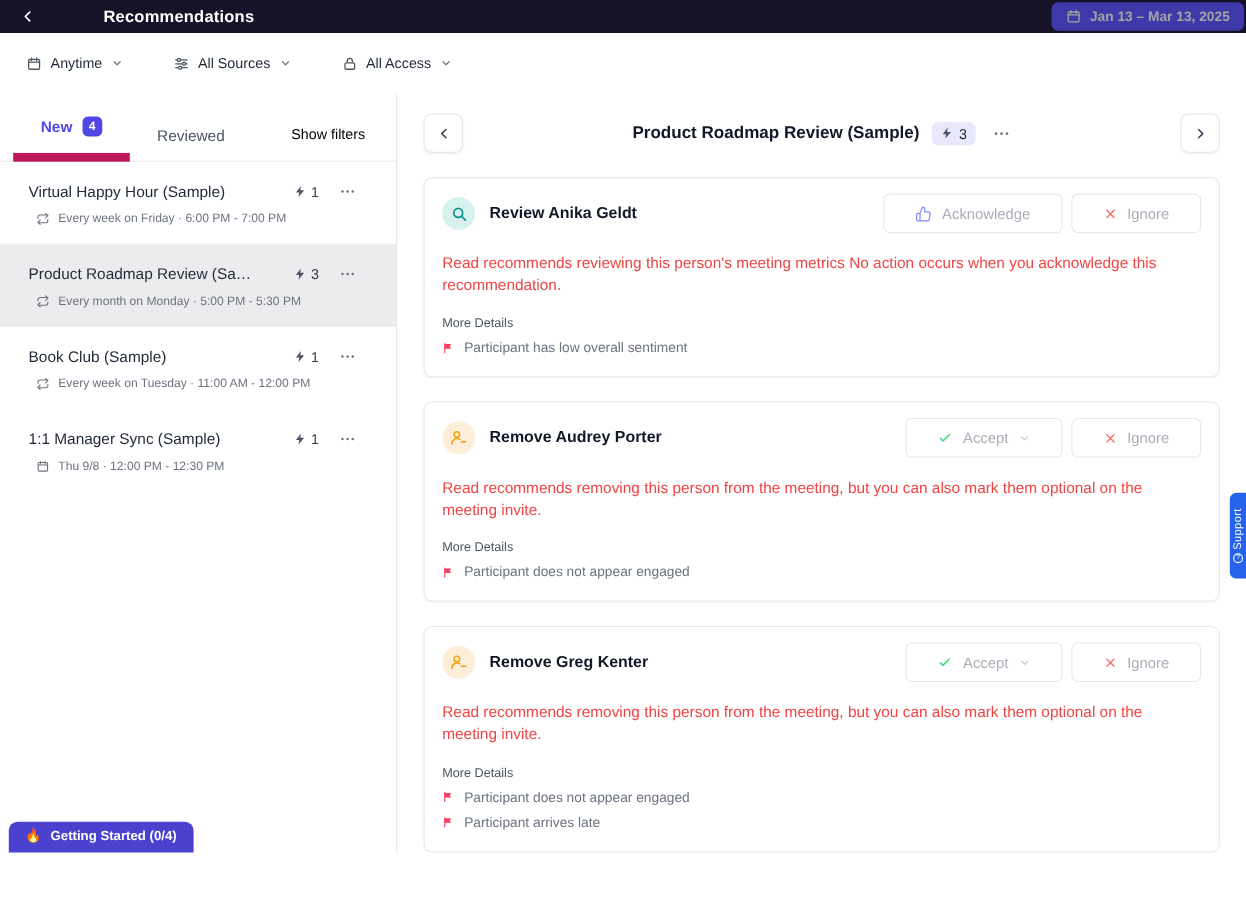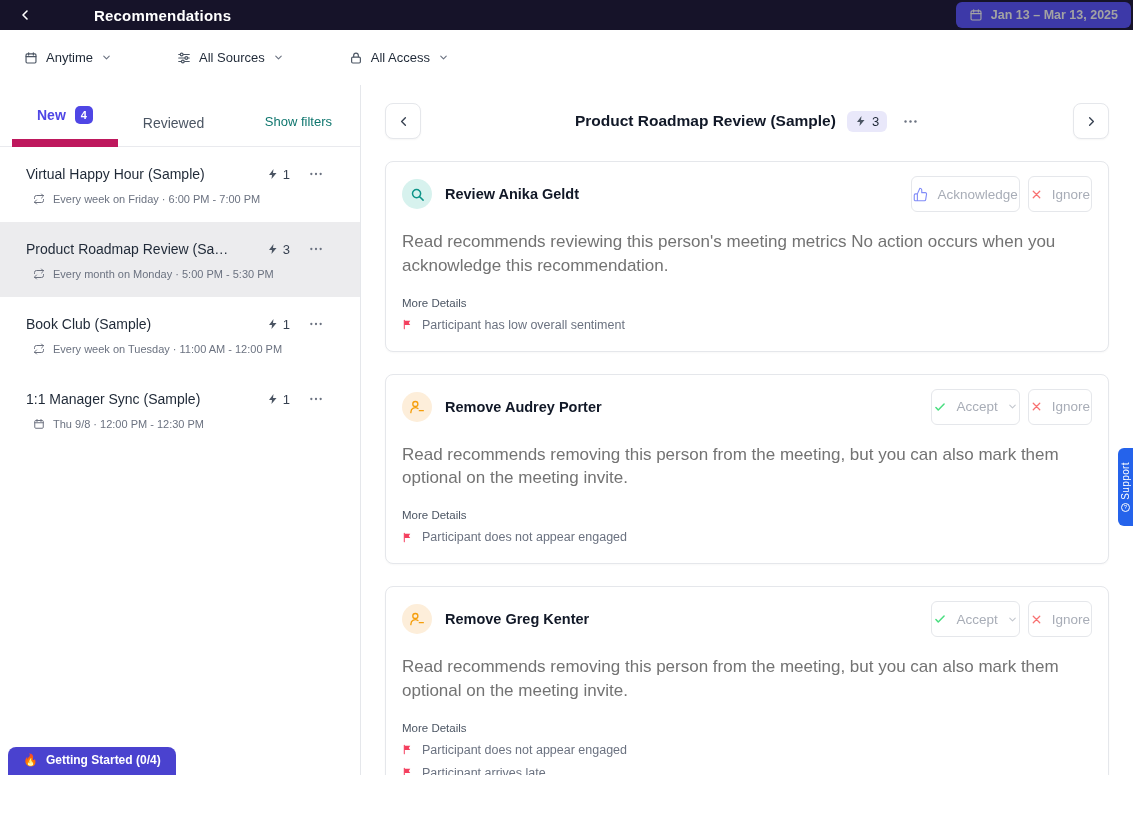--- a/index.html
+++ b/index.html
@@ -7,21 +7,21 @@
   body { font-family:"Liberation Sans", sans-serif; }
   .page { position:relative; width:1133px; height:821px; background:#fff; overflow:hidden; }
 
   
   .topbar { height:30px; background:#161329; display:flex; align-items:center; padding-left:12px; color:#fff;gap:46px; }
   .back-btn { background:none; border:none; color:#fff; width:26px; height:26px; display:flex; align-items:center; justify-content:center; cursor:pointer; }
   .topbar-title { font-size:15px; font-weight:bold; margin-left:10px; letter-spacing:0.2px; }
   .date-btn { margin-left:auto; margin-right:2px; height:26px; background:#3d39a8; border:none; border-radius:6px; color:#a3a3a3; display:flex; align-items:center; gap:8px; padding:0 13px; font-size:12.5px; font-weight:bold; cursor:pointer; font-family:inherit; }
 
   
-  .filterbar { height:55px; background:#fff; display:flex; align-items:center; padding-left:24px; gap:65px; }
+  .filterbar { height:55px; background:#fff; display:flex; align-items:center; padding-left:24px; gap:46px; }
   .filter-item { display:flex; align-items:center; gap:8px; font-size:13px; color:#1f2937; background:none; border:none; cursor:pointer; font-family:inherit; }
   .filter-item .f-icon { color:#4b5563; display:flex; }
   .filter-item .f-chev { color:#6b7280; display:flex; }
 
   
   .searchbar { height:46px; display:flex; align-items:center; padding:0 2px 0 8px; border-bottom:1px solid #e7e7ec; }
   .search-pill { width:924px; height:37px; border:1.5px solid #4f46e5; border-radius:19px; display:flex; align-items:center; padding:0 5px 0 13px; background:#fff; }
   .beta-badge { background:#4f46e5; color:#fff; font-size:10px; font-weight:bold; padding:4px 7px; border-radius:4px; letter-spacing:0.4px; }
   .search-input { flex:1; border:none; outline:none; font-size:14px; color:#374151; margin-left:13px; font-family:inherit; background:transparent; }
   .search-input::placeholder { color:#a3a8b2; }
@@ -33,21 +33,21 @@
 
   
   .body-split { display:flex; height:690px; position:relative; }
 
   
   .sidebar { width:361px; flex-shrink:0; border-right:1px solid #e5e7eb; position:relative; }
   .tabs { display:flex; align-items:flex-end; height:62px; border-bottom:1px solid #e9eaee; padding:0 28px 0 12px; }
   .tab { background:none; border:none; cursor:pointer; display:flex; align-items:center; gap:9px; font-size:14px; color:#4b5563; padding:0 25px 15px; font-family:inherit; }
   .tab.active { color:#4f46e5; font-weight:bold; border-bottom:8px solid #be185d; margin-bottom:-1px; }
   .tab-badge { background:#4f46e5; color:#fff; font-size:11px; font-weight:bold; min-width:18px; height:18px; border-radius:5px; display:flex; align-items:center; justify-content:center; padding:0 3px; }
-  .show-filters { margin-left:auto; background:none; border:none; cursor:pointer; color:#0f766e; font-size:13px; padding:0 0 17px; font-family:inherit; }
+  .show-filters { margin-left:auto; background:none; border:none; cursor:pointer; color:#000000; font-size:13px; padding:0 0 17px; font-family:inherit; }
 
   .m-item { padding:19px 36px 17px 26px; cursor:pointer; }
   .m-item.selected { background:#ececee; }
   .m-top { display:flex; align-items:center; }
   .m-title { font-size:14px; color:#1f2937; flex:1; max-width:206px; white-space:nowrap; overflow:hidden; text-overflow:ellipsis; margin-right:auto; }
   .m-meta { display:flex; align-items:center; gap:4px; color:#374151; font-size:13px; }
   .m-meta .bolt { color:#4b5563; display:flex; }
   .m-dots { margin-left:18px; color:#6b7280; display:flex; cursor:pointer; background:none; border:none; }
   .m-sub { display:flex; align-items:center; gap:8px; margin-top:11px; padding-left:7px; color:#6b7280; font-size:11px; }
   .m-sub .s-icon { display:flex; color:#6d7280; }
@@ -65,26 +65,26 @@
   .header-dots { color:#6b7280; display:flex; background:none; border:none; cursor:pointer; margin-left:4px; }
 
   .cards { padding:22px 24px 0; }
   .card { border:1px solid #e5e7eb; border-radius:8px; background:#fff; padding:14px 16px 19px; margin-bottom:22px; box-shadow:0 1px 2px rgba(16,24,40,0.03); }
   .card-header { display:flex; align-items:center; }
   .card-icon { width:30px; height:30px; border-radius:50%; display:flex; align-items:center; justify-content:center; flex-shrink:0; }
   .card-icon.review { background:#d7f2ee; color:#0d9488; }
   .card-icon.remove { background:#fdeeda; color:#f59e0b; }
   .card-title { font-size:14.5px; font-weight:bold; color:#111827; margin-left:13px; }
   .card-actions { margin-left:auto; display:flex; gap:8px; }
-  .action-btn { height:36px; border:1px solid #e5e7eb; border-radius:6px; background:#fff; display:flex; align-items:center; gap:9px; padding:0 1px; font-size:13.5px; color:#a8adb7; cursor:pointer; font-family:inherit; }
+  .action-btn { height:36px; border:1px solid #e5e7eb; border-radius:6px; background:#fff; display:flex; align-items:center; gap:9px; padding:0 28px; font-size:13.5px; color:#a8adb7; cursor:pointer; font-family:inherit; }
   .ico-thumb { color:#818cf8; display:flex; }
   .ico-check { color:#4ade80; display:flex; }
   .ico-x { color:#f87171; display:flex; }
   .ico-chev { color:#c3c7ce; display:flex; }
-  .card-body { font-size:17px; color:#737373; margin-top:18px; line-height:1.4; max-width:680px; }
+  .card-body { font-size:14px; color:#ef4444; margin-top:18px; line-height:1.4; max-width:680px; }
   .more-details { font-size:11.5px; color:#4b5563; margin-top:19px; }
   .factor { display:flex; align-items:center; gap:9px; margin-top:9px; font-size:12.5px; color:#6b7280; }
   .factor .flag { color:#f43f5e; display:flex; }
 
   
   .support-tab { position:absolute; right:0; top:448px; width:15px; height:78px; background:#2563eb; border-radius:6px 0 0 6px; color:#fff; display:flex; flex-direction:column; align-items:center; justify-content:center; gap:4px; cursor:pointer; border:none; padding:0; }
   .support-label { writing-mode:vertical-rl; transform:rotate(180deg); font-size:10px; letter-spacing:0.4px; font-family:inherit; }
   .support-icon { width:9px; height:9px; border:1px solid #fff; border-radius:50%; font-size:6px; line-height:7px; text-align:center; }
 </style>
 </head>

